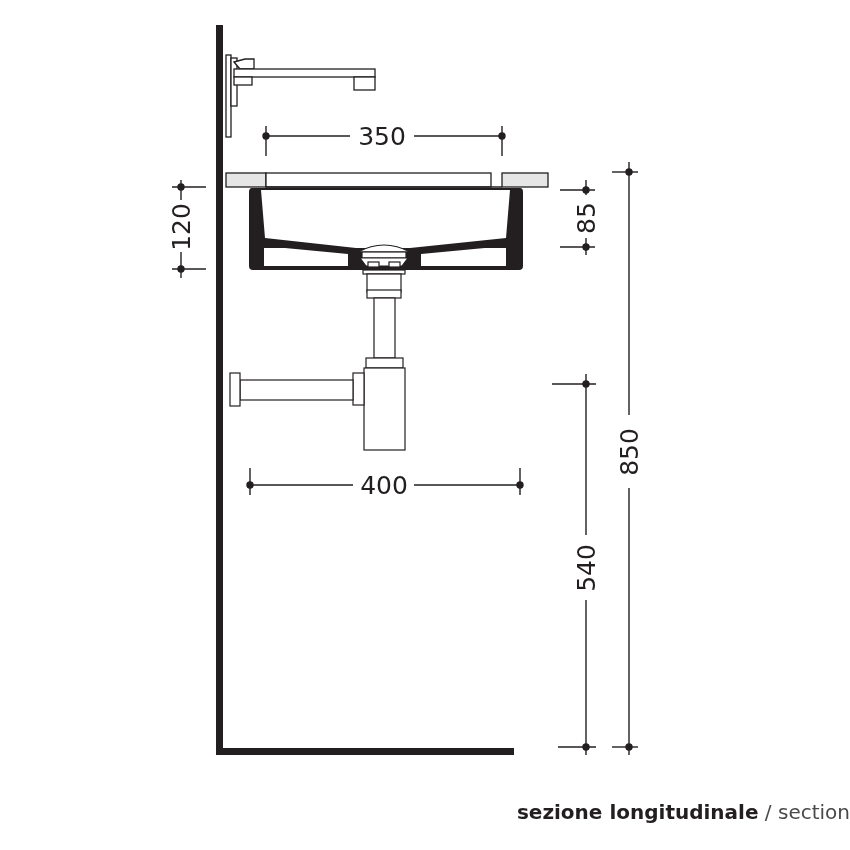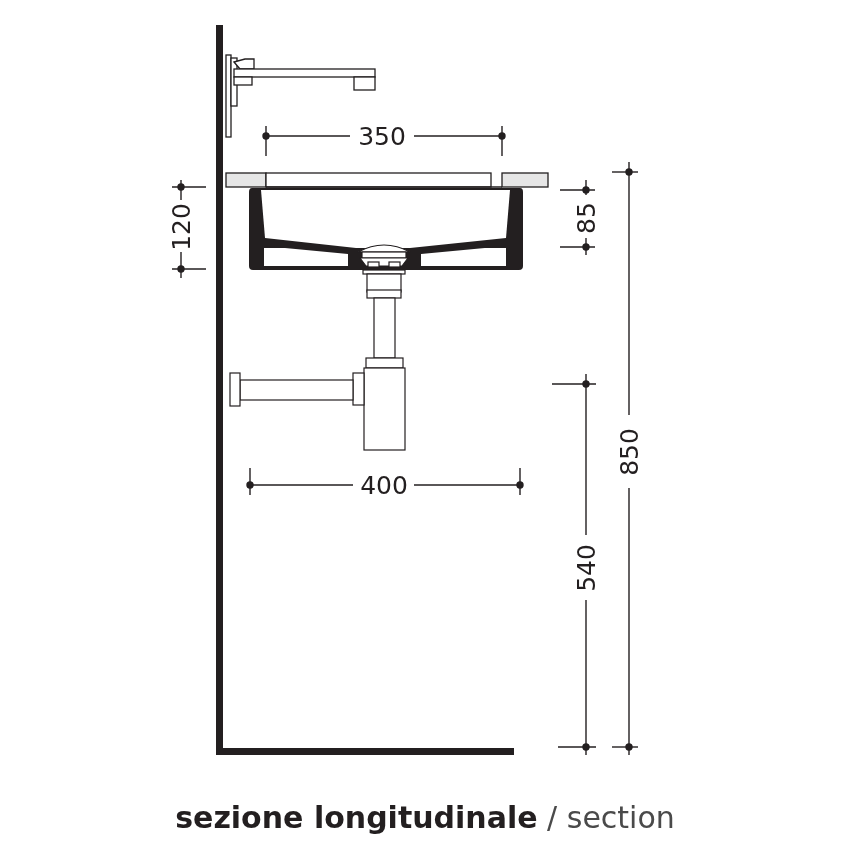--- a/index.html
+++ b/index.html
@@ -1,21 +1,21 @@
 <!DOCTYPE html>
 <html><head>
   <meta charset="utf-8">
   <style>
     html, body { margin: 0; padding: 0; background: #ffffff; }
     body { width: 850px; height: 850px; position: relative; overflow: hidden; }
     #drawing { position: absolute; left: 0; top: 0; width: 850px; height: 850px; }
     .dim-text { font-family: "DejaVu Sans", sans-serif; font-size: 25px; fill: #231f20; }
     .caption {
-      position: absolute; left: 0; top: 800px; width: 850px; text-align: center;
-      font-family: "DejaVu Sans", sans-serif; font-size: 30px; color: #231f20;
+      position: absolute; left: 0; top: 800px; width: 850px; text-align: right;
+      font-family: "DejaVu Sans", sans-serif; font-size: 20px; color: #231f20;
       white-space: nowrap;
     }
     .caption .bold { font-weight: bold; }
     .caption .light { color: #4a4a4a; }
   </style>
 </head>
 <body>
 
 <svg id="drawing" viewBox="0 0 850 850" xmlns="http://www.w3.org/2000/svg">
 

